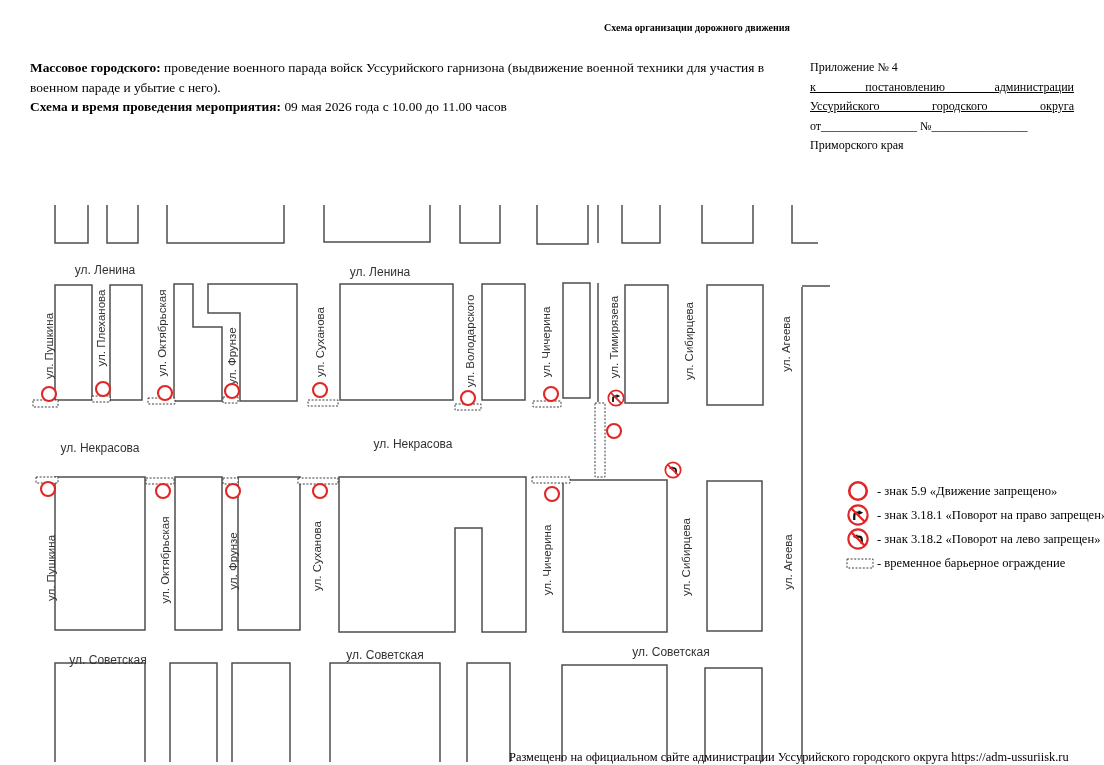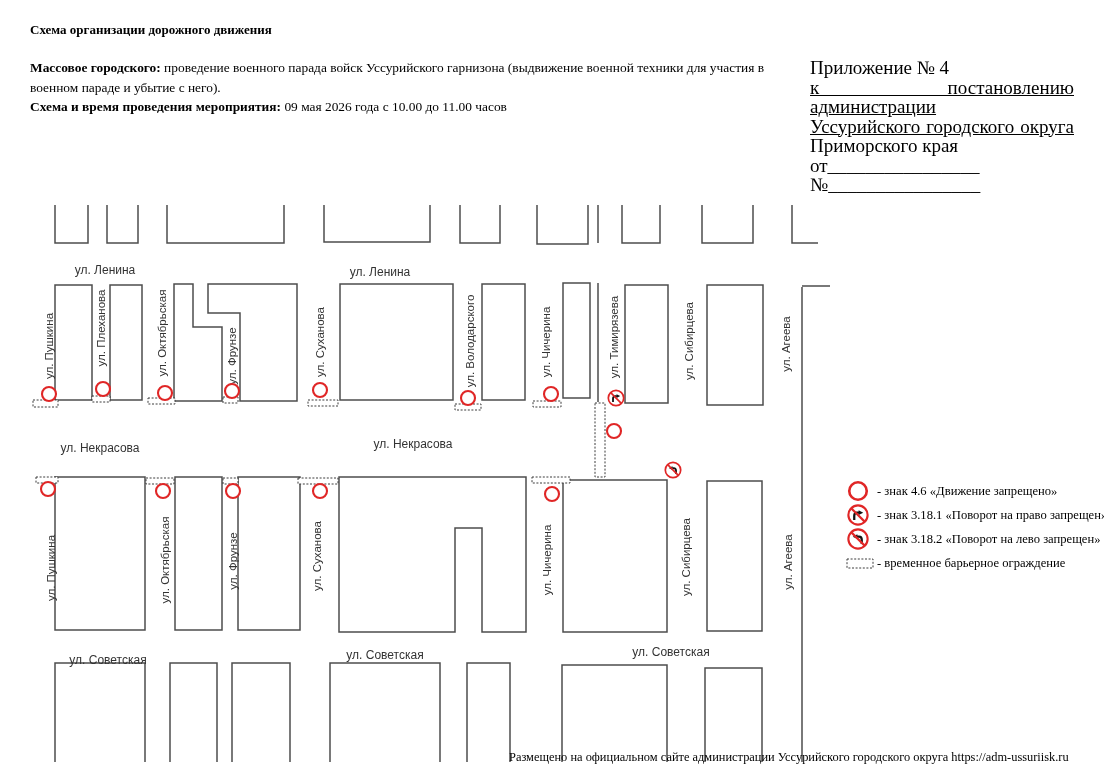--- a/index.html
+++ b/index.html
@@ -1,23 +1,23 @@
 <!DOCTYPE html>
 <html><head>
 <meta charset="utf-8">
 <style>
   html,body{margin:0;padding:0;}
   body{width:1104px;height:765px;background:#fff;position:relative;overflow:hidden;
        font-family:"Liberation Serif", serif;color:#000;}
   .page{position:absolute;inset:0;}
-  .title{position:absolute;left:30px;top:22px;width:760px;text-align:left;
-         font-weight:bold;font-size:13px;}
+  .title{position:absolute;left:30px;top:22px;width:760px;text-align:right;
+         font-weight:bold;font-size:10px;}
   .info{position:absolute;left:30px;top:58px;width:752px;font-size:13.4px;line-height:19.5px;}
   .info .b{font-weight:bold;}
-  .annex{position:absolute;left:810px;top:58px;width:264px;font-size:19px;line-height:19.5px;}
+  .annex{position:absolute;left:810px;top:58px;width:264px;font-size:12px;line-height:19.5px;}
   .annex .just{text-align:justify;text-align-last:justify;text-decoration:underline;}
   #map{position:absolute;left:0;top:0;}
   .blk{fill:none;stroke:#4d4d4d;stroke-width:1.5;}
   .sline{stroke:#4d4d4d;stroke-width:1.5;}
   .barrier{fill:#ffffff;stroke:#3c3c3c;stroke-width:1;stroke-dasharray:2 1.6;}
   .street-label{font-family:"Liberation Sans", sans-serif;font-size:11.5px;fill:#333;}
   .street-label.h{font-size:12px;}
   .legend{position:absolute;left:845px;top:479px;}
   .legend-row{display:flex;align-items:center;height:24px;font-size:12.6px;white-space:nowrap;}
   .legend-row .ico{width:30px;height:24px;flex:0 0 30px;margin-right:2px;}
@@ -29,22 +29,22 @@
 <div class="page">
   <div class="title">Схема организации дорожного движения</div>
   <div class="info">
       <div><span class="b">Массовое городского:</span><span> проведение военного парада войск Уссурийского гарнизона (выдвижение военной техники для участия в военном параде и убытие с него).</span></div>
       <div><span class="b">Схема и время проведения мероприятия:</span><span> 09 мая 2026 года с 10.00 до 11.00 часов</span></div>
     </div>
   <div class="annex">
       <div>Приложение № 4</div>
       <div class="just">к постановлению администрации</div>
       <div class="just">Уссурийского городского округа</div>
+      <div>от________________ №________________</div>
       <div>Приморского края</div>
-      <div>от________________ №________________</div>
     </div>
   <svg id="map" width="1104" height="765" viewBox="0 0 1104 765">
       <path d="M55 205 V243 H88 V205" class="blk"></path>
       <path d="M107 205 V243 H138 V205" class="blk"></path>
       <path d="M167 205 V243 H284 V205" class="blk"></path>
       <path d="M324 205 V242 H430 V205" class="blk"></path>
       <path d="M460 205 V243 H500 V205" class="blk"></path>
       <path d="M537 205 V244 H588 V205" class="blk"></path>
       <path d="M622 205 V243 H660 V205" class="blk"></path>
       <path d="M702 205 V243 H753 V205" class="blk"></path>
@@ -168,21 +168,21 @@
         <circle cx="0" cy="0" r="7" fill="#fff" stroke="#e02626" stroke-width="2.1"></circle>
       </g>
     </svg>
   <div class="legend">
       <div class="legend-row">
         <span class="ico"><svg width="30" height="24" viewBox="0 0 30 24">
             <g transform="translate(13 12)">
               <circle cx="0" cy="0" r="8.75" fill="#fff" stroke="#e02626" stroke-width="2.625"></circle>
             </g>
           </svg></span>
-        <span>- знак 4.6 «Движение запрещено»</span>
+        <span>- знак 5.9 «Движение запрещено»</span>
       </div>
       <div class="legend-row">
         <span class="ico"><svg width="30" height="24" viewBox="0 0 30 24">
             <g transform="translate(13 12)">
               <circle cx="0" cy="0" r="9.625" fill="#fff" stroke="#e02626" stroke-width="2.125"></circle>
               <g transform="">
                 <path d="M-3.75 5 L-3.75 0.75 Q-3.75 -2.375 -1 -2.375 L1 -2.375" fill="none" stroke="#111" stroke-width="2.25"></path>
                 <polygon points="0.625,-4.75 5.25,-2.375 0.625,0" fill="#111"></polygon>
               </g>
               <line x1="-6.625" y1="-6.625" x2="6.625" y2="6.625" stroke="#e02626" stroke-width="2.125"></line>

